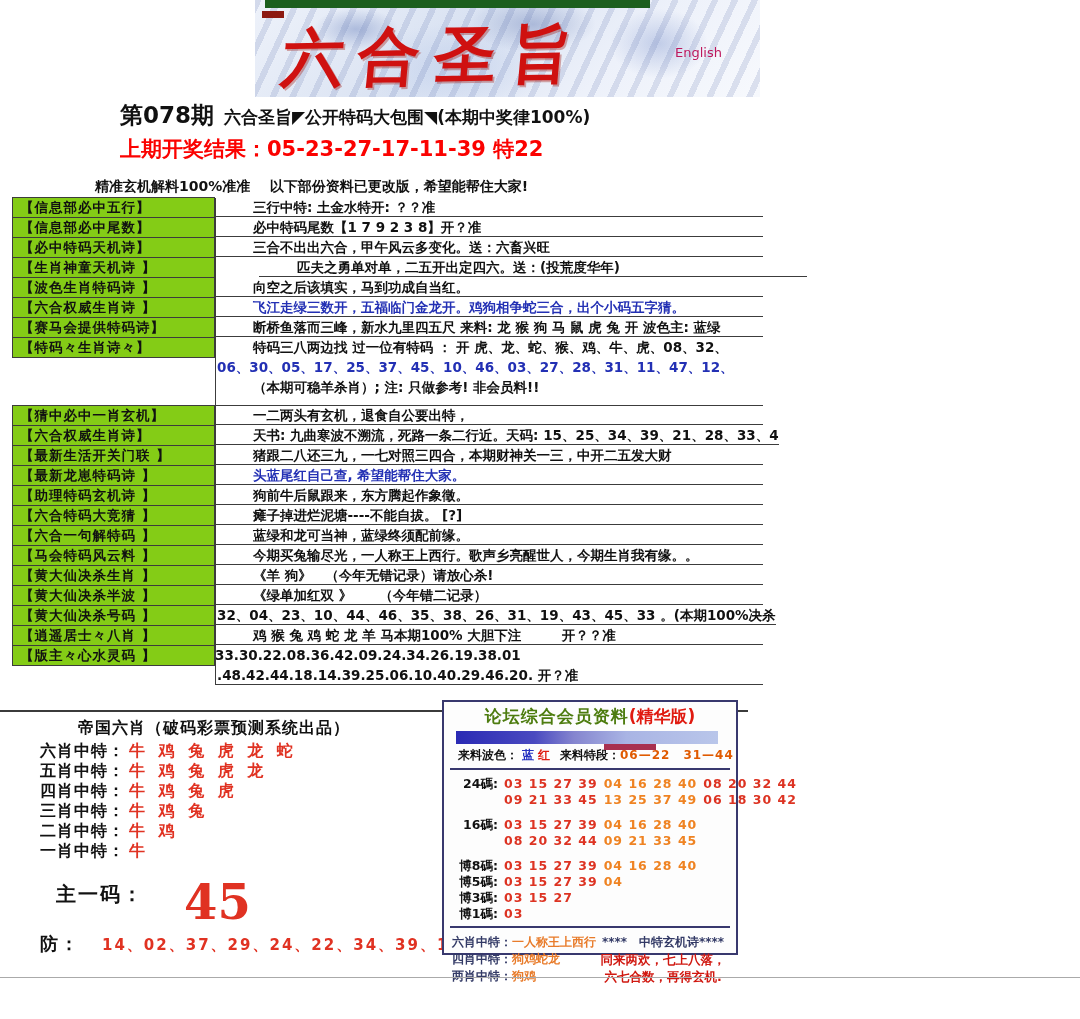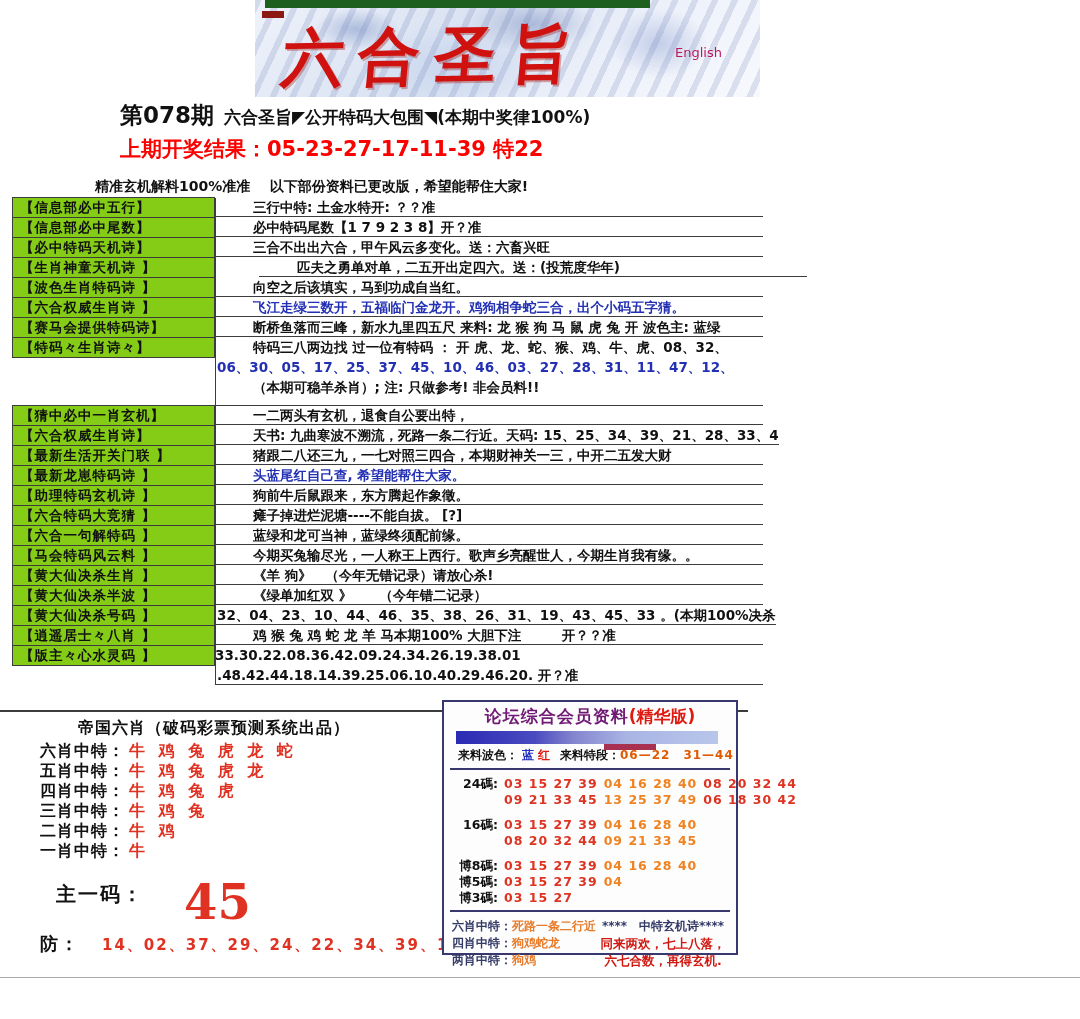--- a/index.html
+++ b/index.html
@@ -57,21 +57,21 @@
   .mc-label{font-size:20px;font-weight:bold;letter-spacing:2px;vertical-align:18px;}
   .mc-value{font-family:"DejaVu Serif","Liberation Serif",serif;font-size:48px;font-weight:bold;color:#e03222;margin-left:40px;}
   .fang-row{position:absolute;left:40px;top:218px;white-space:nowrap;}
   .fang-label{font-size:18px;font-weight:bold;letter-spacing:2px;margin-right:22px;}
   .fang-values{font-size:15px;font-weight:bold;color:#e03222;letter-spacing:2px;}
 
   
   .br{position:absolute;left:442px;top:-14px;width:296px;height:255px;box-sizing:border-box;
     border:2px solid #38386e;background:#fdfdfd;}
   .br-title{text-align:center;margin-top:3px;white-space:nowrap;}
-  .br-title .t1{color:#701a75;font-size:17px;font-weight:bold;letter-spacing:1px;}
+  .br-title .t1{color:#4d7c0f;font-size:17px;font-weight:bold;letter-spacing:1px;}
   .br-title .t2{color:#e01a10;font-size:17px;font-weight:bold;}
   .bar{position:relative;margin:3px 0 0 12px;width:262px;height:13px;
     background:linear-gradient(to right,#2a2ab4 0%,#4a4ac0 30%,#8585cf 45%,#a9b4e4 65%,#b9c6ea 100%);}
   .bar::after{content:'';position:absolute;left:148px;top:13px;width:52px;height:6px;background:#a83050;}
   .wave-line{margin:3px 0 0 14px;font-size:12px;font-weight:bold;white-space:nowrap;}
   .wave-line .blue{color:#2430c0;margin:0 4px;}
   .wave-line .red{color:#e01a10;margin-right:10px;}
   .wave-line .rng{color:#e05a00;letter-spacing:1px;}
   .hr-navy{height:2px;background:#38386e;margin:4px 6px 0 6px;}
   .nums{margin:6px 0 0 2px;}
@@ -278,25 +278,26 @@
       </div>
       <div class="hr-navy"></div>
       <div class="nums" id="br-nums">
           <div class="num-line"><span class="num-label">24碼:</span><span class="g c0">03 15 27 39</span><span class="g c1">04 16 28 40</span><span class="g c0">08 20 32 44</span></div>
           <div class="num-line"><span class="num-label"></span><span class="g c0">09 21 33 45</span><span class="g c1">13 25 37 49</span><span class="g c0">06 18 30 42</span></div>
           <div class="num-line gap"><span class="num-label">16碼:</span><span class="g c0">03 15 27 39</span><span class="g c1">04 16 28 40</span></div>
           <div class="num-line"><span class="num-label"></span><span class="g c0">08 20 32 44</span><span class="g c1">09 21 33 45</span></div>
           <div class="num-line gap"><span class="num-label">博8碼:</span><span class="g c0">03 15 27 39</span><span class="g c1">04 16 28 40</span></div>
           <div class="num-line"><span class="num-label">博5碼:</span><span class="g c0">03 15 27 39</span><span class="g c1">04</span></div>
           <div class="num-line"><span class="num-label">博3碼:</span><span class="g c0">03 15 27</span></div>
+          <div class="num-line"><span class="num-label">博1碼:</span><span class="g c0">03</span></div>
         </div>
       <div class="hr-navy"></div>
       <div class="br-bottom">
         <div class="zods" id="br-zods">
-            <div class="zod-row"><span class="lab">六肖中特：</span><span class="val">死路一条二行近</span></div>
+            <div class="zod-row"><span class="lab">六肖中特：</span><span class="val">一人称王上西行</span></div>
             <div class="zod-row"><span class="lab">四肖中特：</span><span class="val">狗鸡蛇龙</span></div>
             <div class="zod-row"><span class="lab">两肖中特：</span><span class="val">狗鸡</span></div>
           </div>
         <div class="poem">
           <div class="poem-title">****　中特玄机诗****</div>
           <div id="poem-lines">
               <div class="poem-line">同来两欢，七上八落，</div>
               <div class="poem-line">六七合数，再得玄机.</div>
             </div>
         </div>

